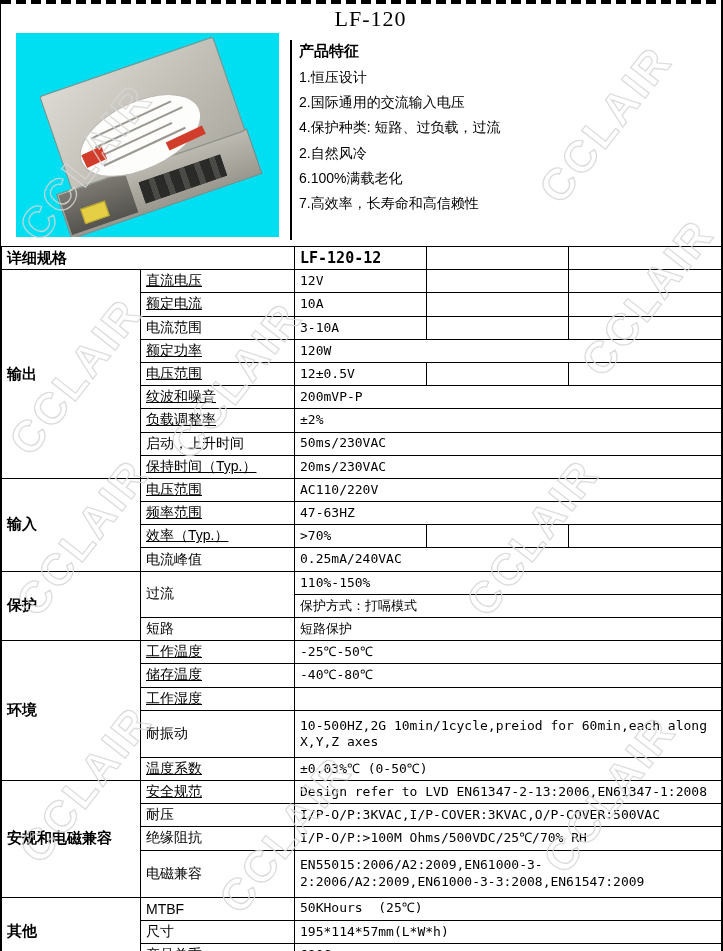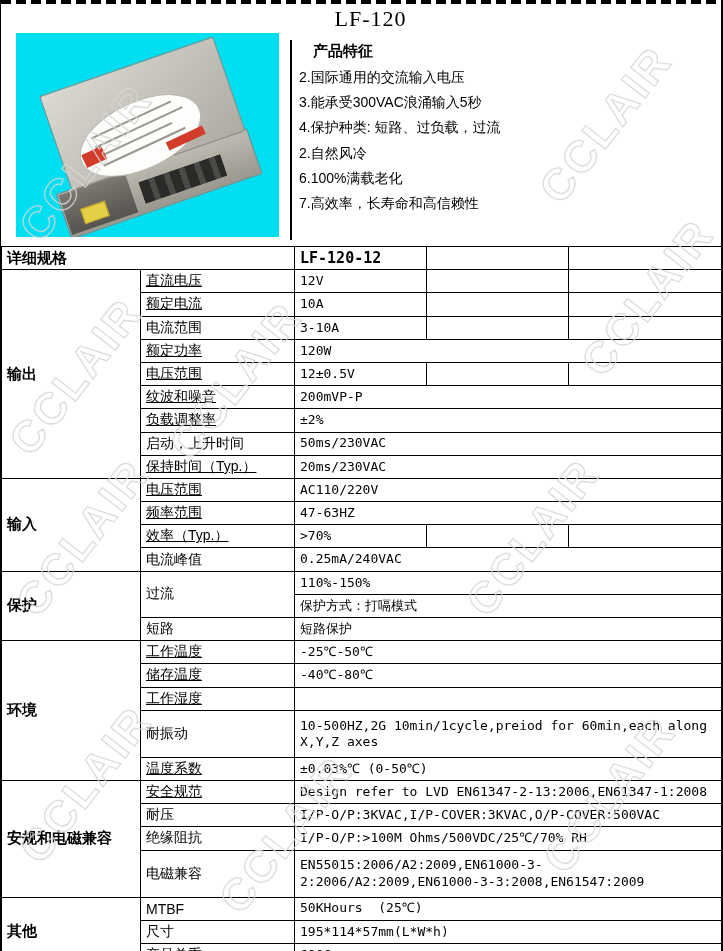--- a/index.html
+++ b/index.html
@@ -40,21 +40,21 @@
   .psu-label .ln3{top:34px;width:80px;}
   .psu-label .ln4{top:44px;width:90px;}
   .psu-chip{position:absolute;left:2px;top:26px;width:22px;height:14px;background:#d23c2a;}
   .psu-strip{position:absolute;left:84px;top:50px;width:40px;height:9px;background:#d23c2a;}
   .psu-term{position:absolute;left:86px;top:116px;width:86px;height:22px;background:#2a2a28;
     background-image:repeating-linear-gradient(90deg,#2a2a28 0 10px,#4a4a46 10px 16px);}
   .psu-tag{position:absolute;left:22px;top:122px;width:24px;height:14px;background:#e5cf45;border:1px solid #b3a02f;}
   
   .features{position:absolute;left:289px;top:40px;width:430px;height:200px;border-left:2px solid #000;
     padding-left:7px;z-index:2;box-sizing:border-box;}
-  .features-heading{font-weight:bold;font-size:15px;margin:2px 0 4px 14px;}
+  .features-heading{font-weight:bold;font-size:15px;margin:2px 0 4px 0;}
   .feature-item{font-size:14px;line-height:25.2px;white-space:pre;}
   
   table.spec{position:absolute;left:0;top:246px;width:723px;z-index:2;border-collapse:collapse;table-layout:fixed;}
   table.spec td{border:1px solid #000;padding:0 2px 0 5px;overflow:hidden;vertical-align:middle;box-sizing:border-box;}
   tr.r{height:23.2px;}
   tr.tall{height:47px;}
   td.hdr-left{font-weight:bold;font-size:15px;}
   td.hdr-model{font-weight:bold;font-size:15px;font-family:"DejaVu Sans Mono",monospace;}
   td.cat{text-align:left;font-weight:bold;font-size:15px;padding:0 2px;}
   td.lbl{font-size:14px;margin-left:12px;}
@@ -96,22 +96,22 @@
         <div class="psu-strip"></div>
       </div>
       <div class="psu-term"></div>
       <div class="psu-tag"></div>
     </div>
   </div>
 
   <div class="features">
     <div class="features-heading">产品特征</div>
     <div id="features-list">
+        <div class="feature-item">1.恒压设计</div>
         <div class="feature-item">2.国际通用的交流输入电压</div>
-        <div class="feature-item">3.能承受300VAC浪涌输入5秒</div>
         <div class="feature-item">4.保护种类: 短路、过负载，过流</div>
         <div class="feature-item">2.自然风冷</div>
         <div class="feature-item">6.100%满载老化</div>
         <div class="feature-item">7.高效率，长寿命和高信赖性</div>
       </div>
   </div>
 
   <table class="spec">
     <colgroup>
       <col style="width:139px">

